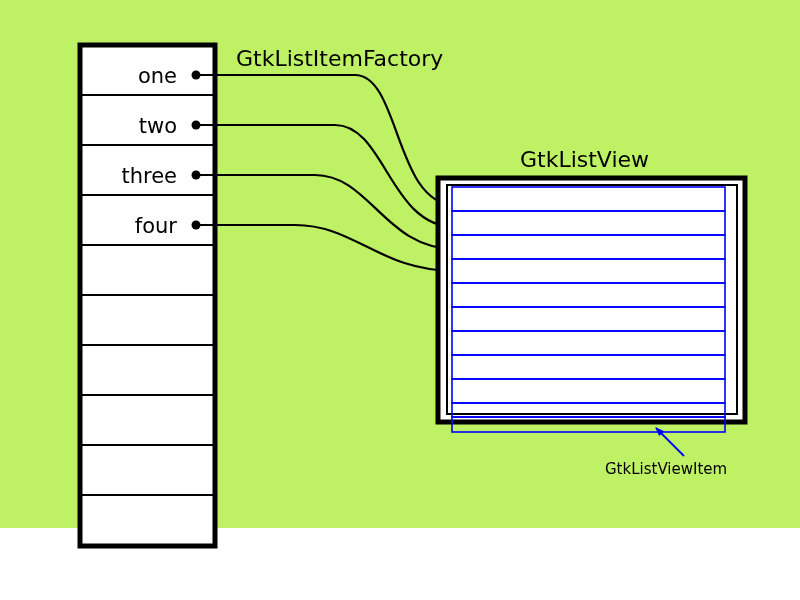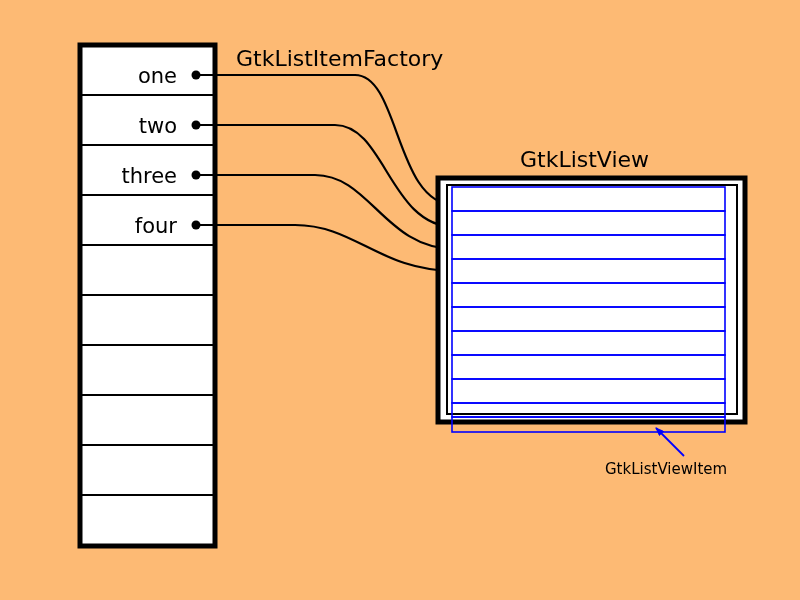--- a/index.html
+++ b/index.html
@@ -10,22 +10,22 @@
   }
   body {
     width: 800px;
     height: 600px;
     overflow: hidden;
     font-family: "DejaVu Sans", sans-serif;
   }
   #diagram-root {
     position: relative;
     width: 800px;
-    height: 600px;
-    background: #fdba74;
+    height: 528px;
+    background: #bef264;
   }
   svg.canvas {
     position: absolute;
     top: 0;
     left: 0;
     width: 800px;
     height: 600px;
     display: block;
   }
   text {

